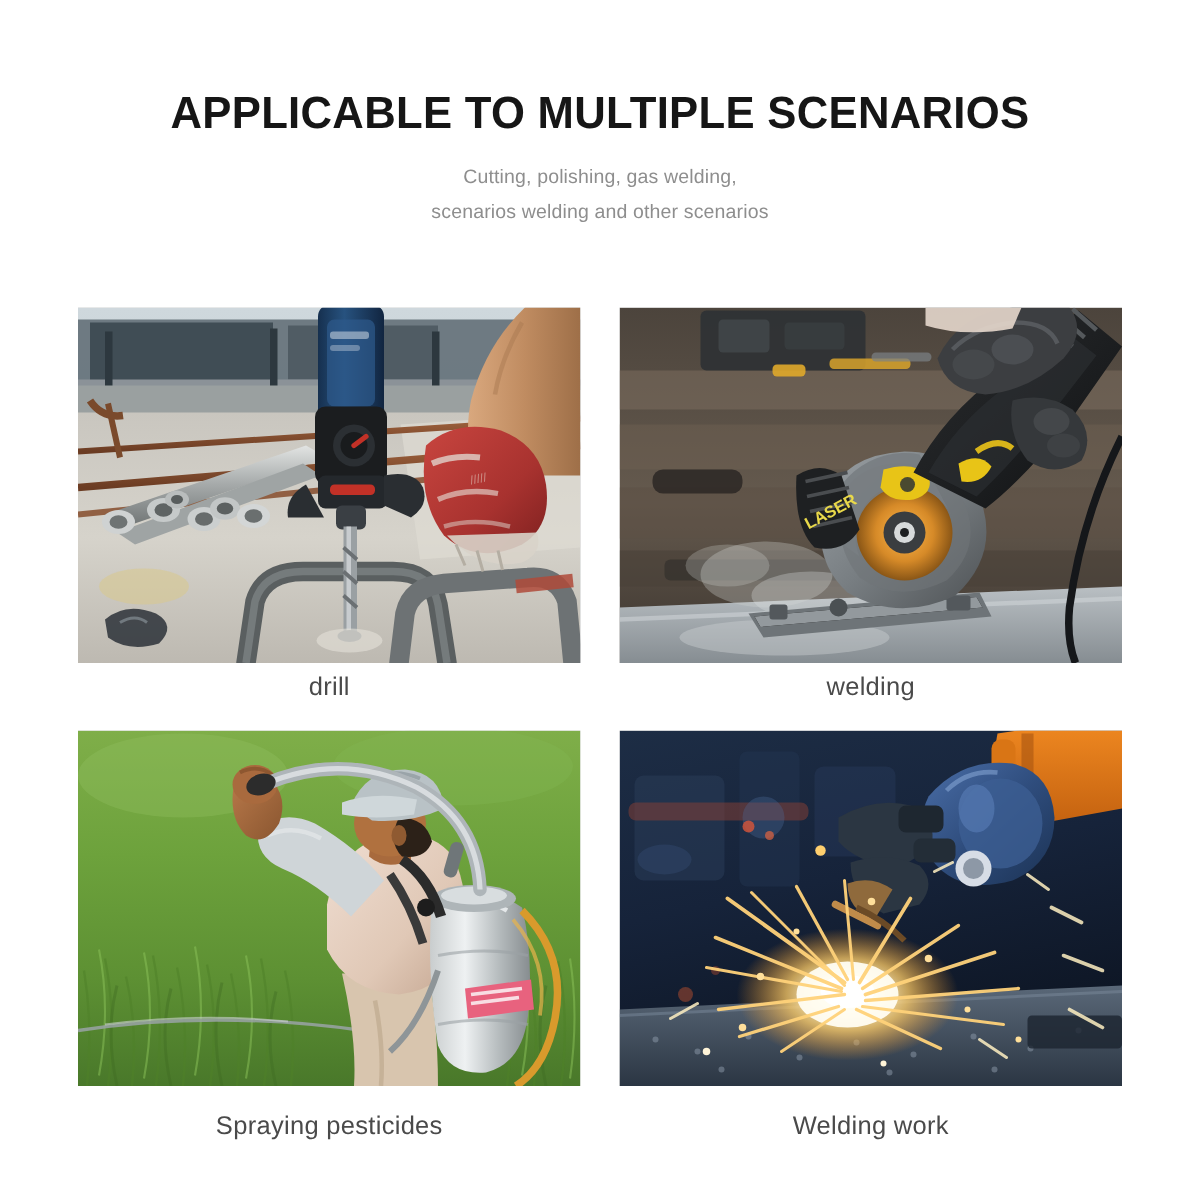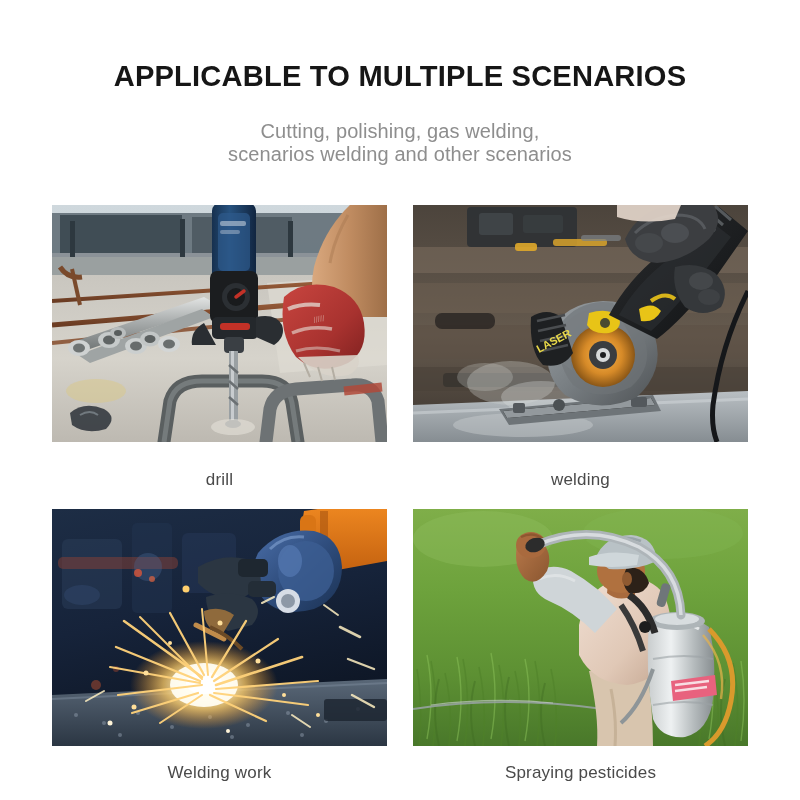--- a/index.html
+++ b/index.html
@@ -33,23 +33,23 @@
     font-family: "Liberation Sans", sans-serif;
     font-size: 30px;
     font-weight: 700;
     letter-spacing: 0.2px;
     color: #161616;
     line-height: 36px;
     transform: scaleX(0.97);
   }
 
   .subtitle {
-    margin-top: 26px;
+    margin-top: 12px;
     font-family: "Liberation Sans", sans-serif;
-    font-size: 20px;
+    font-size: 13px;
     font-weight: 400;
     color: #8e8e8e;
     line-height: 23px;
     letter-spacing: 0.1px;
   }
 
   .subtitle-line { display: block; }
 
   
   .grid {
@@ -69,21 +69,21 @@
     position: relative;
     width: 335px;
     height: 237px;
     overflow: hidden;
     background: #d8d8d8;
   }
 
   .thumb svg { display: block; width: 100%; height: 100%; }
 
   .caption {
-    margin-top: 27px;
+    margin-top: 5px;
     text-align: center;
     font-family: "Liberation Sans", sans-serif;
     font-size: 17px;
     font-weight: 400;
     color: #4a4a4a;
     letter-spacing: 0.2px;
     line-height: 22px;
   }
 
   .cell-bottom .caption { margin-top: 16px; }
@@ -331,20 +331,142 @@
             <ellipse cx="262" cy="28" rx="14" ry="10" fill="#4b4e52"></ellipse>
             <path d="M262 62 Q284 56 302 68 Q318 84 308 102 Q290 114 272 102 Q258 84 262 62 Z" fill="#35383b"></path>
             <ellipse cx="288" cy="76" rx="12" ry="9" fill="#44474a"></ellipse>
             <ellipse cx="296" cy="92" rx="11" ry="8" fill="#3e4144"></ellipse>
 
             <path d="M204 0 L268 0 L262 14 Q230 20 204 12 Z" fill="#e6d7cc" opacity="0.9"></path>
           </g>
         </svg>
       </div>
       <div class="caption">welding</div>
+    </div>
+
+    <div class="cell cell-bottom">
+      <div class="thumb">
+        <svg viewBox="0 0 335 237" preserveAspectRatio="xMidYMid slice" aria-hidden="true">
+          <defs>
+            <linearGradient id="p_field" x1="0" y1="0" x2="0" y2="1">
+              <stop offset="0" stop-color="#7fae49"></stop>
+                <stop offset="0.35" stop-color="#6da23c"></stop>
+              <stop offset="0.7" stop-color="#5d9033"></stop>
+                <stop offset="1" stop-color="#49782a"></stop>
+            </linearGradient>
+            <linearGradient id="p_shirt" x1="0" y1="0" x2="1" y2="1">
+              <stop offset="0" stop-color="#f0ded2"></stop>
+                <stop offset="0.6" stop-color="#e0c8b6"></stop>
+              <stop offset="1" stop-color="#c3a590"></stop>
+            </linearGradient>
+            <linearGradient id="p_tank" x1="0" y1="0" x2="1" y2="0">
+              <stop offset="0" stop-color="#c9cdce"></stop>
+                <stop offset="0.35" stop-color="#eef1f2"></stop>
+              <stop offset="0.7" stop-color="#b4babc"></stop>
+              <stop offset="1" stop-color="#878d90"></stop>
+            </linearGradient>
+            <linearGradient id="p_skin" x1="0" y1="0" x2="1" y2="1">
+              <stop offset="0" stop-color="#b9794a"></stop>
+                <stop offset="1" stop-color="#8a5630"></stop>
+            </linearGradient>
+          </defs>
+
+          <rect width="335" height="237" fill="url(#p_field)"></rect>
+
+          <g stroke="#4f8129" stroke-width="1.6" opacity="0.55" fill="none">
+            <path d="M6 237 Q10 196 4 160"></path>
+              <path d="M20 237 Q26 192 18 152"></path>
+            <path d="M36 237 Q40 198 32 164"></path>
+              <path d="M52 237 Q58 190 50 150"></path>
+            <path d="M70 237 Q74 196 66 158"></path>
+              <path d="M88 237 Q94 194 86 156"></path>
+            <path d="M106 237 Q110 198 102 162"></path>
+              <path d="M124 237 Q130 192 122 152"></path>
+            <path d="M142 237 Q146 196 138 160"></path>
+              <path d="M286 237 Q292 194 284 156"></path>
+            <path d="M304 237 Q308 198 300 162"></path>
+              <path d="M322 237 Q328 192 320 154"></path>
+          </g>
+          <g stroke="#8cc35a" stroke-width="1.4" opacity="0.5" fill="none">
+            <path d="M14 230 Q22 186 14 146"></path>
+              <path d="M44 232 Q52 188 44 148"></path>
+            <path d="M78 230 Q86 186 78 144"></path>
+              <path d="M112 232 Q120 188 112 150"></path>
+            <path d="M296 230 Q304 186 296 146"></path>
+              <path d="M328 232 Q334 190 328 152"></path>
+          </g>
+          <g stroke="#3f6b22" stroke-width="2" opacity="0.4" fill="none">
+            <path d="M26 237 Q18 200 26 170"></path>
+              <path d="M62 237 Q54 202 62 172"></path>
+            <path d="M96 237 Q88 200 96 168"></path>
+              <path d="M132 237 Q124 204 132 174"></path>
+            <path d="M312 237 Q304 200 312 170"></path>
+          </g>
+
+          <ellipse cx="70" cy="30" rx="70" ry="28" fill="#92c162" opacity="0.35"></ellipse>
+          <ellipse cx="250" cy="24" rx="80" ry="26" fill="#86b857" opacity="0.3"></ellipse>
+
+          <path d="M0 200 Q90 186 190 200" stroke="#9aa3a6" stroke-width="2.2" fill="none" opacity="0.85"></path>
+          <path d="M18 196 Q80 188 140 194" stroke="#cfd4d6" stroke-width="1.2" fill="none" opacity="0.6"></path>
+
+          <g>
+
+            <path d="M176 162 Q186 206 184 237 L240 237 Q240 200 234 162 Z" fill="#d8c5ae"></path>
+            <path d="M198 180 Q204 210 202 237" stroke="#bfa98f" stroke-width="3" fill="none" opacity="0.7"></path>
+
+            <path d="M166 116 Q172 84 198 72 Q232 62 250 84 Q262 108 256 140 Q248 172 214 176 Q180 174 166 146 Z" fill="url(#p_shirt)"></path>
+
+            <path d="M120 66 Q136 52 158 62 Q186 78 204 100 L182 124 Q160 102 136 92 Q118 84 120 66 Z" fill="#cfd5d8"></path>
+            <path d="M126 70 Q144 62 162 72" stroke="#e7ebed" stroke-width="3" fill="none" opacity="0.6"></path>
+
+            <path d="M104 36 Q116 24 130 34 Q140 46 134 62 Q124 78 112 70 Q100 58 104 36 Z" fill="url(#p_skin)"></path>
+            <ellipse cx="118" cy="36" rx="15" ry="13" fill="#a96a3e"></ellipse>
+            <path d="M108 28 Q120 22 130 30" stroke="#8e5730" stroke-width="2.5" fill="none"></path>
+
+            <path d="M196 66 Q210 56 222 66 L222 86 Q206 94 194 84 Z" fill="#a86a3d"></path>
+            <ellipse cx="208" cy="62" rx="24" ry="22" fill="#b0713f"></ellipse>
+
+            <path d="M214 58 Q232 58 236 74 Q232 86 216 84 Q206 74 214 58 Z" fill="#2c2118"></path>
+
+            <path d="M182 50 Q192 26 218 26 Q242 28 244 52 Q222 62 196 60 Z" fill="#b9c2c6"></path>
+            <path d="M176 48 Q198 40 226 46 L224 56 Q198 60 176 56 Z" fill="#cfd7da"></path>
+            <path d="M200 30 Q214 26 228 32" stroke="#9aa4a9" stroke-width="2.5" fill="none"></path>
+
+            <ellipse cx="214" cy="70" rx="5" ry="7" fill="#8f5a31"></ellipse>
+          </g>
+
+          <g>
+            <path d="M236 112 Q278 104 296 118 Q304 150 300 190 Q296 222 272 228 Q248 230 240 210 Q232 160 236 112 Z" fill="url(#p_tank)"></path>
+            <path d="M246 116 Q270 110 286 120" stroke="#f2f5f6" stroke-width="3" fill="none" opacity="0.8"></path>
+            <path d="M240 150 Q272 144 300 150" stroke="#9ba2a5" stroke-width="2" fill="none" opacity="0.6"></path>
+            <path d="M240 196 Q272 190 300 196" stroke="#9ba2a5" stroke-width="2" fill="none" opacity="0.6"></path>
+
+            <path d="M258 172 L302 166 L304 186 L260 192 Z" fill="#e8627e"></path>
+            <path d="M262 176 l34 -4 M262 182 l32 -4" stroke="#f8dde3" stroke-width="2.5"></path>
+
+            <ellipse cx="264" cy="112" rx="28" ry="9" fill="#aeb5b8"></ellipse>
+            <ellipse cx="264" cy="110" rx="22" ry="6" fill="#d8dddf"></ellipse>
+          </g>
+
+          <path d="M216 86 Q234 98 242 124" stroke="#2b2b2b" stroke-width="7" fill="none"></path>
+          <path d="M208 96 Q222 116 230 142" stroke="#3a3a3a" stroke-width="6" fill="none"></path>
+          <circle cx="232" cy="118" r="6" fill="#1d1d1d"></circle>
+
+          <path d="M124 36 Q176 14 226 38 Q266 60 268 106" stroke="#aeb5b9" stroke-width="9" fill="none" stroke-linecap="round"></path>
+          <path d="M124 36 Q176 14 226 38 Q266 60 268 106" stroke="#e6eaec" stroke-width="3.5" fill="none" opacity="0.75"></path>
+          <ellipse cx="122" cy="36" rx="10" ry="7" fill="#2c2c2c" transform="rotate(-18 122 36)"></ellipse>
+          <rect x="246" y="74" width="9" height="24" rx="4" fill="#6f7679" transform="rotate(16 250 86)"></rect>
+
+          <path d="M296 120 Q326 150 318 192 Q312 224 292 237" stroke="#d99a2c" stroke-width="5" fill="none"></path>
+          <path d="M290 126 Q314 154 308 190" stroke="#e8b44c" stroke-width="2.5" fill="none" opacity="0.7"></path>
+
+          <path d="M240 160 Q228 196 208 214" stroke="#8e9598" stroke-width="4" fill="none"></path>
+        </svg>
+      </div>
+      <div class="caption">Spraying pesticides</div>
     </div>
 
     <div class="cell cell-bottom">
       <div class="thumb">
         <svg viewBox="0 0 335 237" preserveAspectRatio="xMidYMid slice" aria-hidden="true">
           <defs>
             <linearGradient id="w_bg" x1="0" y1="0" x2="0.3" y2="1">
               <stop offset="0" stop-color="#1d2d45"></stop>
                 <stop offset="0.5" stop-color="#16233a"></stop>
               <stop offset="1" stop-color="#0d1523"></stop>
@@ -463,136 +585,14 @@
             <circle cx="134" cy="80" r="3.5" fill="#ffcf6e"></circle>
             <circle cx="168" cy="114" r="2.5"></circle>
             <circle cx="58" cy="214" r="2.5" fill="#fff4d8"></circle>
             <circle cx="176" cy="222" r="2" fill="#fff4d8"></circle>
           </g>
         </svg>
       </div>
       <div class="caption">Welding work</div>
     </div>
 
-    <div class="cell cell-bottom">
-      <div class="thumb">
-        <svg viewBox="0 0 335 237" preserveAspectRatio="xMidYMid slice" aria-hidden="true">
-          <defs>
-            <linearGradient id="p_field" x1="0" y1="0" x2="0" y2="1">
-              <stop offset="0" stop-color="#7fae49"></stop>
-                <stop offset="0.35" stop-color="#6da23c"></stop>
-              <stop offset="0.7" stop-color="#5d9033"></stop>
-                <stop offset="1" stop-color="#49782a"></stop>
-            </linearGradient>
-            <linearGradient id="p_shirt" x1="0" y1="0" x2="1" y2="1">
-              <stop offset="0" stop-color="#f0ded2"></stop>
-                <stop offset="0.6" stop-color="#e0c8b6"></stop>
-              <stop offset="1" stop-color="#c3a590"></stop>
-            </linearGradient>
-            <linearGradient id="p_tank" x1="0" y1="0" x2="1" y2="0">
-              <stop offset="0" stop-color="#c9cdce"></stop>
-                <stop offset="0.35" stop-color="#eef1f2"></stop>
-              <stop offset="0.7" stop-color="#b4babc"></stop>
-              <stop offset="1" stop-color="#878d90"></stop>
-            </linearGradient>
-            <linearGradient id="p_skin" x1="0" y1="0" x2="1" y2="1">
-              <stop offset="0" stop-color="#b9794a"></stop>
-                <stop offset="1" stop-color="#8a5630"></stop>
-            </linearGradient>
-          </defs>
-
-          <rect width="335" height="237" fill="url(#p_field)"></rect>
-
-          <g stroke="#4f8129" stroke-width="1.6" opacity="0.55" fill="none">
-            <path d="M6 237 Q10 196 4 160"></path>
-              <path d="M20 237 Q26 192 18 152"></path>
-            <path d="M36 237 Q40 198 32 164"></path>
-              <path d="M52 237 Q58 190 50 150"></path>
-            <path d="M70 237 Q74 196 66 158"></path>
-              <path d="M88 237 Q94 194 86 156"></path>
-            <path d="M106 237 Q110 198 102 162"></path>
-              <path d="M124 237 Q130 192 122 152"></path>
-            <path d="M142 237 Q146 196 138 160"></path>
-              <path d="M286 237 Q292 194 284 156"></path>
-            <path d="M304 237 Q308 198 300 162"></path>
-              <path d="M322 237 Q328 192 320 154"></path>
-          </g>
-          <g stroke="#8cc35a" stroke-width="1.4" opacity="0.5" fill="none">
-            <path d="M14 230 Q22 186 14 146"></path>
-              <path d="M44 232 Q52 188 44 148"></path>
-            <path d="M78 230 Q86 186 78 144"></path>
-              <path d="M112 232 Q120 188 112 150"></path>
-            <path d="M296 230 Q304 186 296 146"></path>
-              <path d="M328 232 Q334 190 328 152"></path>
-          </g>
-          <g stroke="#3f6b22" stroke-width="2" opacity="0.4" fill="none">
-            <path d="M26 237 Q18 200 26 170"></path>
-              <path d="M62 237 Q54 202 62 172"></path>
-            <path d="M96 237 Q88 200 96 168"></path>
-              <path d="M132 237 Q124 204 132 174"></path>
-            <path d="M312 237 Q304 200 312 170"></path>
-          </g>
-
-          <ellipse cx="70" cy="30" rx="70" ry="28" fill="#92c162" opacity="0.35"></ellipse>
-          <ellipse cx="250" cy="24" rx="80" ry="26" fill="#86b857" opacity="0.3"></ellipse>
-
-          <path d="M0 200 Q90 186 190 200" stroke="#9aa3a6" stroke-width="2.2" fill="none" opacity="0.85"></path>
-          <path d="M18 196 Q80 188 140 194" stroke="#cfd4d6" stroke-width="1.2" fill="none" opacity="0.6"></path>
-
-          <g>
-
-            <path d="M176 162 Q186 206 184 237 L240 237 Q240 200 234 162 Z" fill="#d8c5ae"></path>
-            <path d="M198 180 Q204 210 202 237" stroke="#bfa98f" stroke-width="3" fill="none" opacity="0.7"></path>
-
-            <path d="M166 116 Q172 84 198 72 Q232 62 250 84 Q262 108 256 140 Q248 172 214 176 Q180 174 166 146 Z" fill="url(#p_shirt)"></path>
-
-            <path d="M120 66 Q136 52 158 62 Q186 78 204 100 L182 124 Q160 102 136 92 Q118 84 120 66 Z" fill="#cfd5d8"></path>
-            <path d="M126 70 Q144 62 162 72" stroke="#e7ebed" stroke-width="3" fill="none" opacity="0.6"></path>
-
-            <path d="M104 36 Q116 24 130 34 Q140 46 134 62 Q124 78 112 70 Q100 58 104 36 Z" fill="url(#p_skin)"></path>
-            <ellipse cx="118" cy="36" rx="15" ry="13" fill="#a96a3e"></ellipse>
-            <path d="M108 28 Q120 22 130 30" stroke="#8e5730" stroke-width="2.5" fill="none"></path>
-
-            <path d="M196 66 Q210 56 222 66 L222 86 Q206 94 194 84 Z" fill="#a86a3d"></path>
-            <ellipse cx="208" cy="62" rx="24" ry="22" fill="#b0713f"></ellipse>
-
-            <path d="M214 58 Q232 58 236 74 Q232 86 216 84 Q206 74 214 58 Z" fill="#2c2118"></path>
-
-            <path d="M182 50 Q192 26 218 26 Q242 28 244 52 Q222 62 196 60 Z" fill="#b9c2c6"></path>
-            <path d="M176 48 Q198 40 226 46 L224 56 Q198 60 176 56 Z" fill="#cfd7da"></path>
-            <path d="M200 30 Q214 26 228 32" stroke="#9aa4a9" stroke-width="2.5" fill="none"></path>
-
-            <ellipse cx="214" cy="70" rx="5" ry="7" fill="#8f5a31"></ellipse>
-          </g>
-
-          <g>
-            <path d="M236 112 Q278 104 296 118 Q304 150 300 190 Q296 222 272 228 Q248 230 240 210 Q232 160 236 112 Z" fill="url(#p_tank)"></path>
-            <path d="M246 116 Q270 110 286 120" stroke="#f2f5f6" stroke-width="3" fill="none" opacity="0.8"></path>
-            <path d="M240 150 Q272 144 300 150" stroke="#9ba2a5" stroke-width="2" fill="none" opacity="0.6"></path>
-            <path d="M240 196 Q272 190 300 196" stroke="#9ba2a5" stroke-width="2" fill="none" opacity="0.6"></path>
-
-            <path d="M258 172 L302 166 L304 186 L260 192 Z" fill="#e8627e"></path>
-            <path d="M262 176 l34 -4 M262 182 l32 -4" stroke="#f8dde3" stroke-width="2.5"></path>
-
-            <ellipse cx="264" cy="112" rx="28" ry="9" fill="#aeb5b8"></ellipse>
-            <ellipse cx="264" cy="110" rx="22" ry="6" fill="#d8dddf"></ellipse>
-          </g>
-
-          <path d="M216 86 Q234 98 242 124" stroke="#2b2b2b" stroke-width="7" fill="none"></path>
-          <path d="M208 96 Q222 116 230 142" stroke="#3a3a3a" stroke-width="6" fill="none"></path>
-          <circle cx="232" cy="118" r="6" fill="#1d1d1d"></circle>
-
-          <path d="M124 36 Q176 14 226 38 Q266 60 268 106" stroke="#aeb5b9" stroke-width="9" fill="none" stroke-linecap="round"></path>
-          <path d="M124 36 Q176 14 226 38 Q266 60 268 106" stroke="#e6eaec" stroke-width="3.5" fill="none" opacity="0.75"></path>
-          <ellipse cx="122" cy="36" rx="10" ry="7" fill="#2c2c2c" transform="rotate(-18 122 36)"></ellipse>
-          <rect x="246" y="74" width="9" height="24" rx="4" fill="#6f7679" transform="rotate(16 250 86)"></rect>
-
-          <path d="M296 120 Q326 150 318 192 Q312 224 292 237" stroke="#d99a2c" stroke-width="5" fill="none"></path>
-          <path d="M290 126 Q314 154 308 190" stroke="#e8b44c" stroke-width="2.5" fill="none" opacity="0.7"></path>
-
-          <path d="M240 160 Q228 196 208 214" stroke="#8e9598" stroke-width="4" fill="none"></path>
-        </svg>
-      </div>
-      <div class="caption">Spraying pesticides</div>
-    </div>
-
   </div>
 </div>
 
 </body></html>

